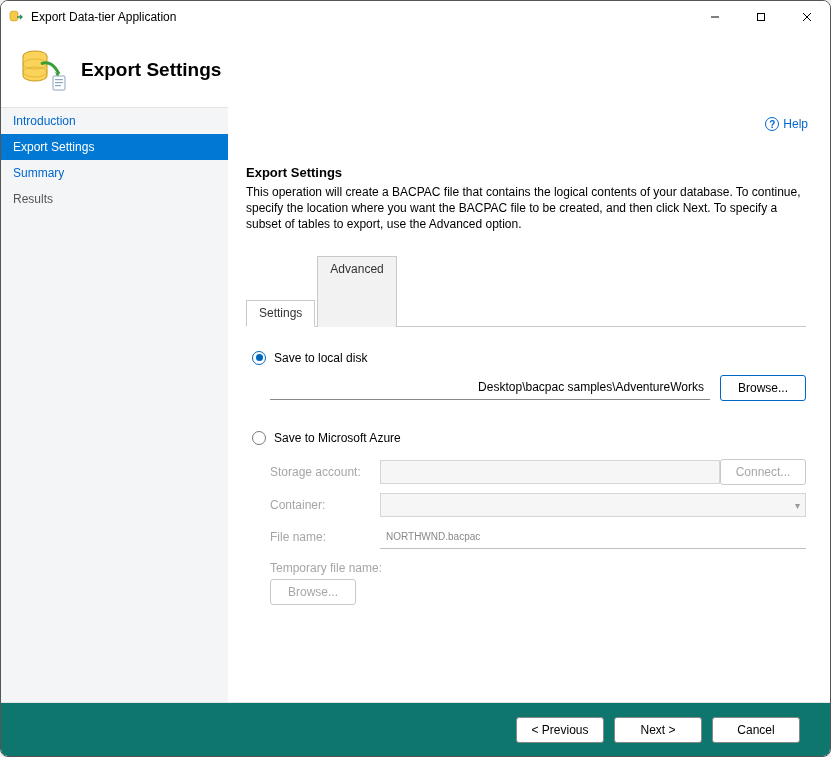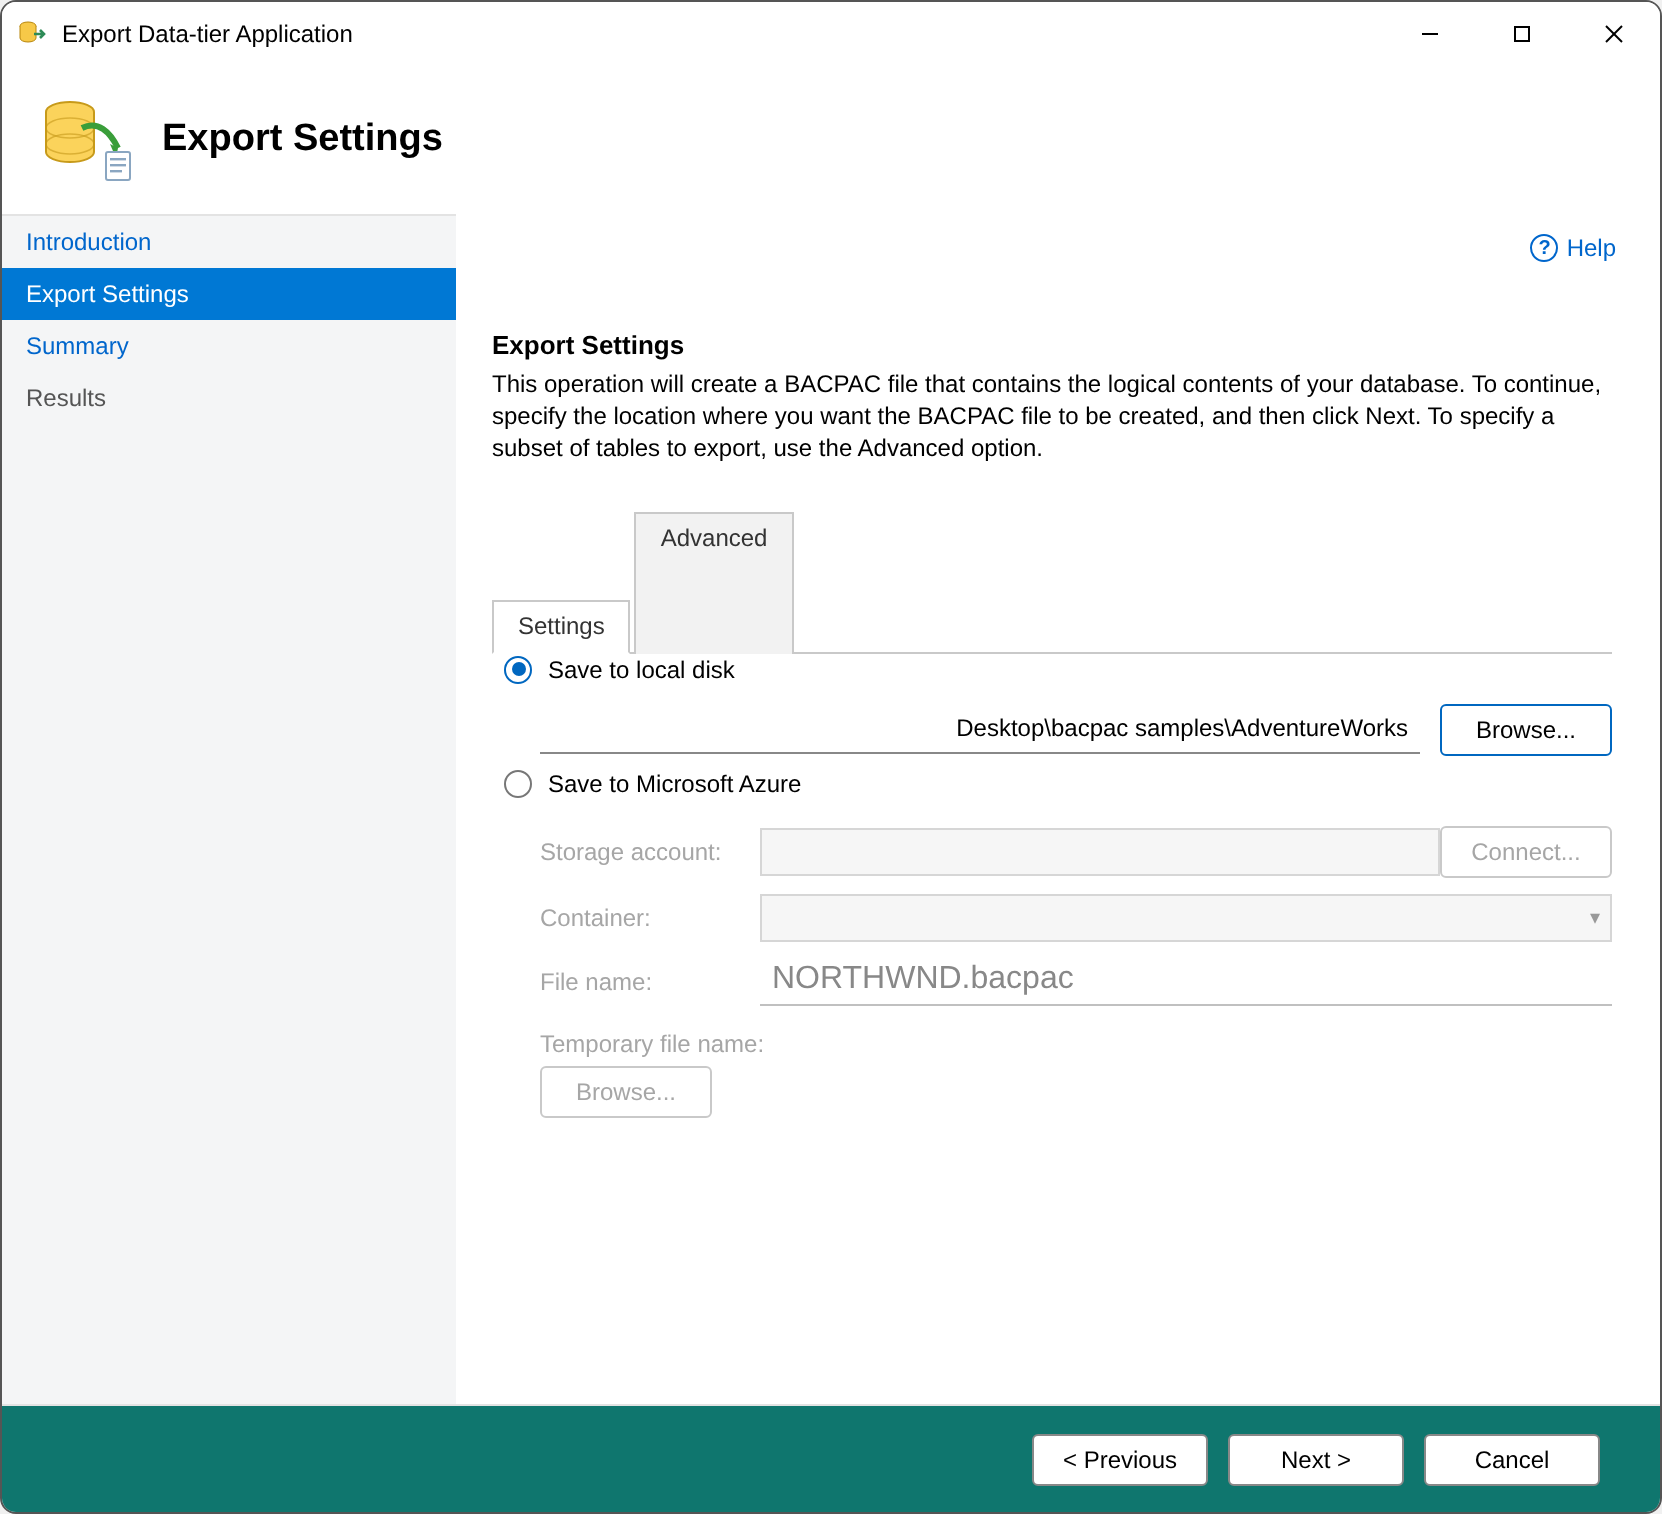--- a/index.html
+++ b/index.html
@@ -154,21 +154,21 @@
     background: #ffffff;
     border-bottom: 1px solid #ffffff;
     margin-top: 44px;
   }
 
   
   .radio-row {
     display: flex;
     align-items: center;
     gap: 8px;
-    margin-top: 1px;
+    margin-top: 24px;
     margin-left: 6px;
   }
   .radio {
     width: 14px; height: 14px;
     border-radius: 50%;
     border: 1.5px solid #777;
     display: inline-flex; align-items: center; justify-content: center;
     background: #fff;
   }
   .radio.selected { border-color: #0067c0; }
@@ -224,21 +224,21 @@
     width: 110px;
     font-size: 12px;
     color: #a6a6a6;
   }
   .field-input {
     flex: 1;
     height: 24px;
     border: 1px solid #d6d6d6;
     background: #f6f6f6;
     padding: 0 6px;
-    font-size: 16px;
+    font-size: 10px;
     color: #888;
   }
   .field-input.select {
     background: #f6f6f6;
     position: relative;
   }
   .field-input.underline {
     border: none;
     border-bottom: 1px solid #c0c0c0;
     background: #fff;

